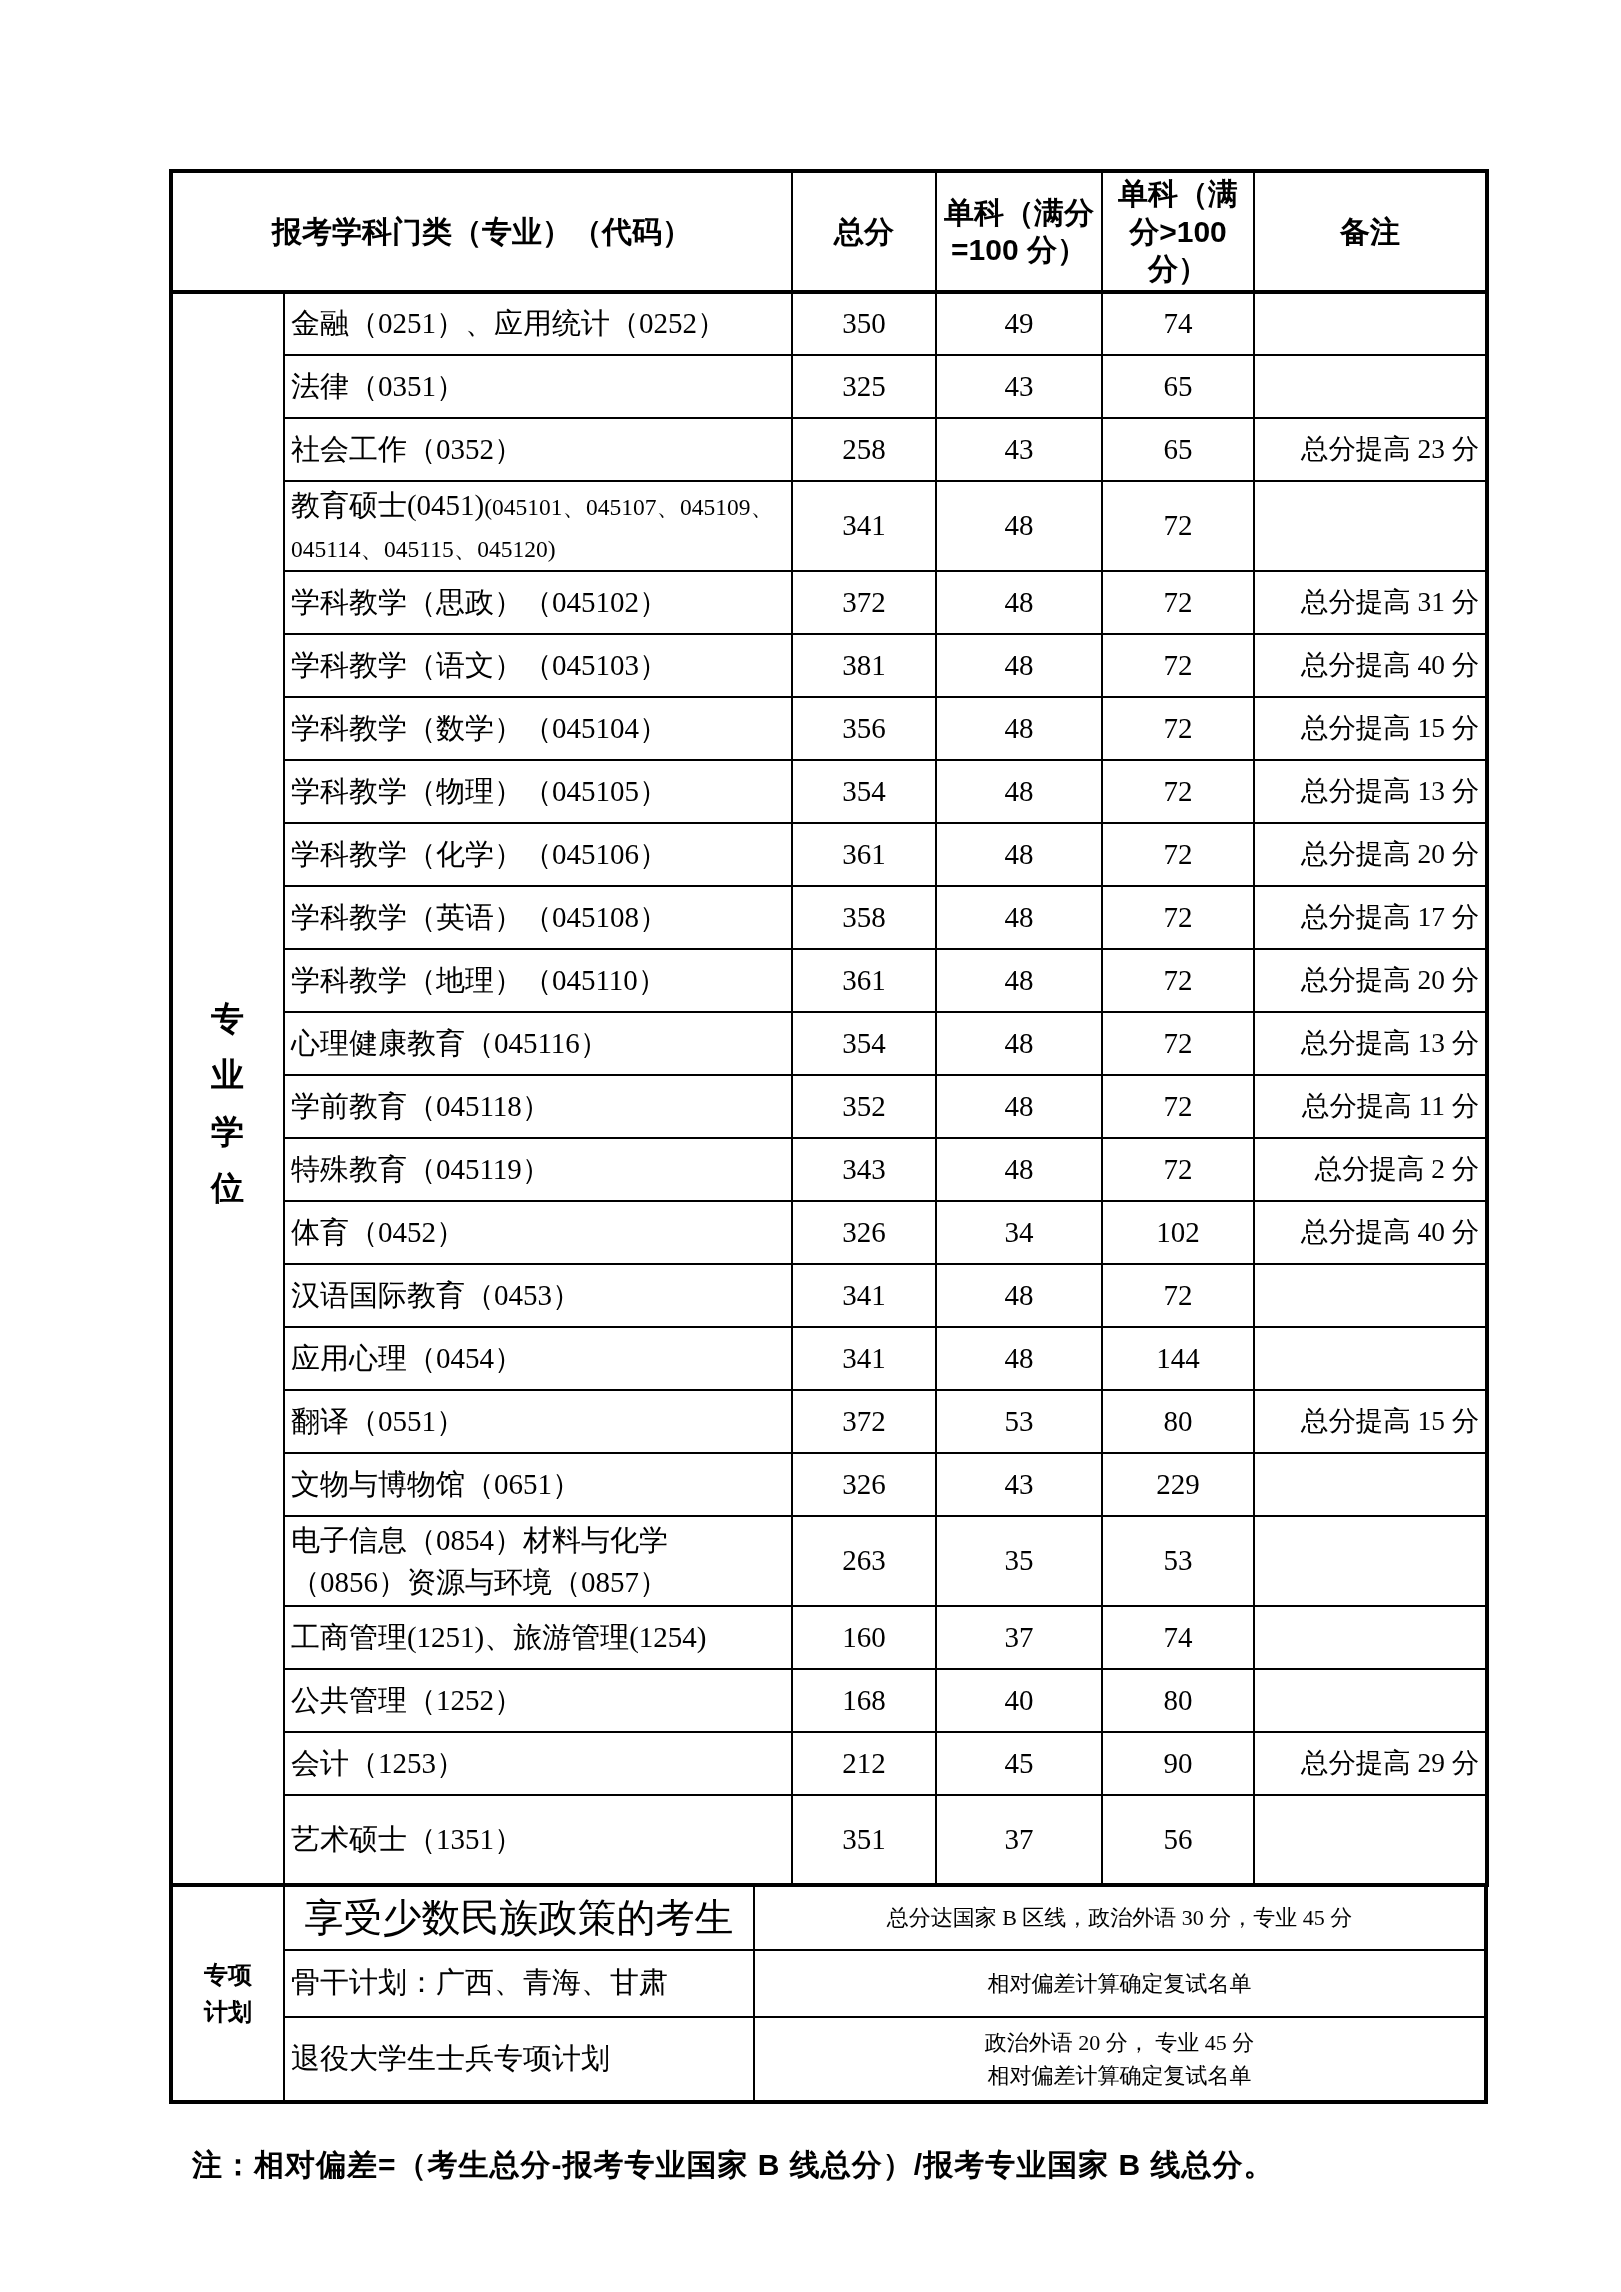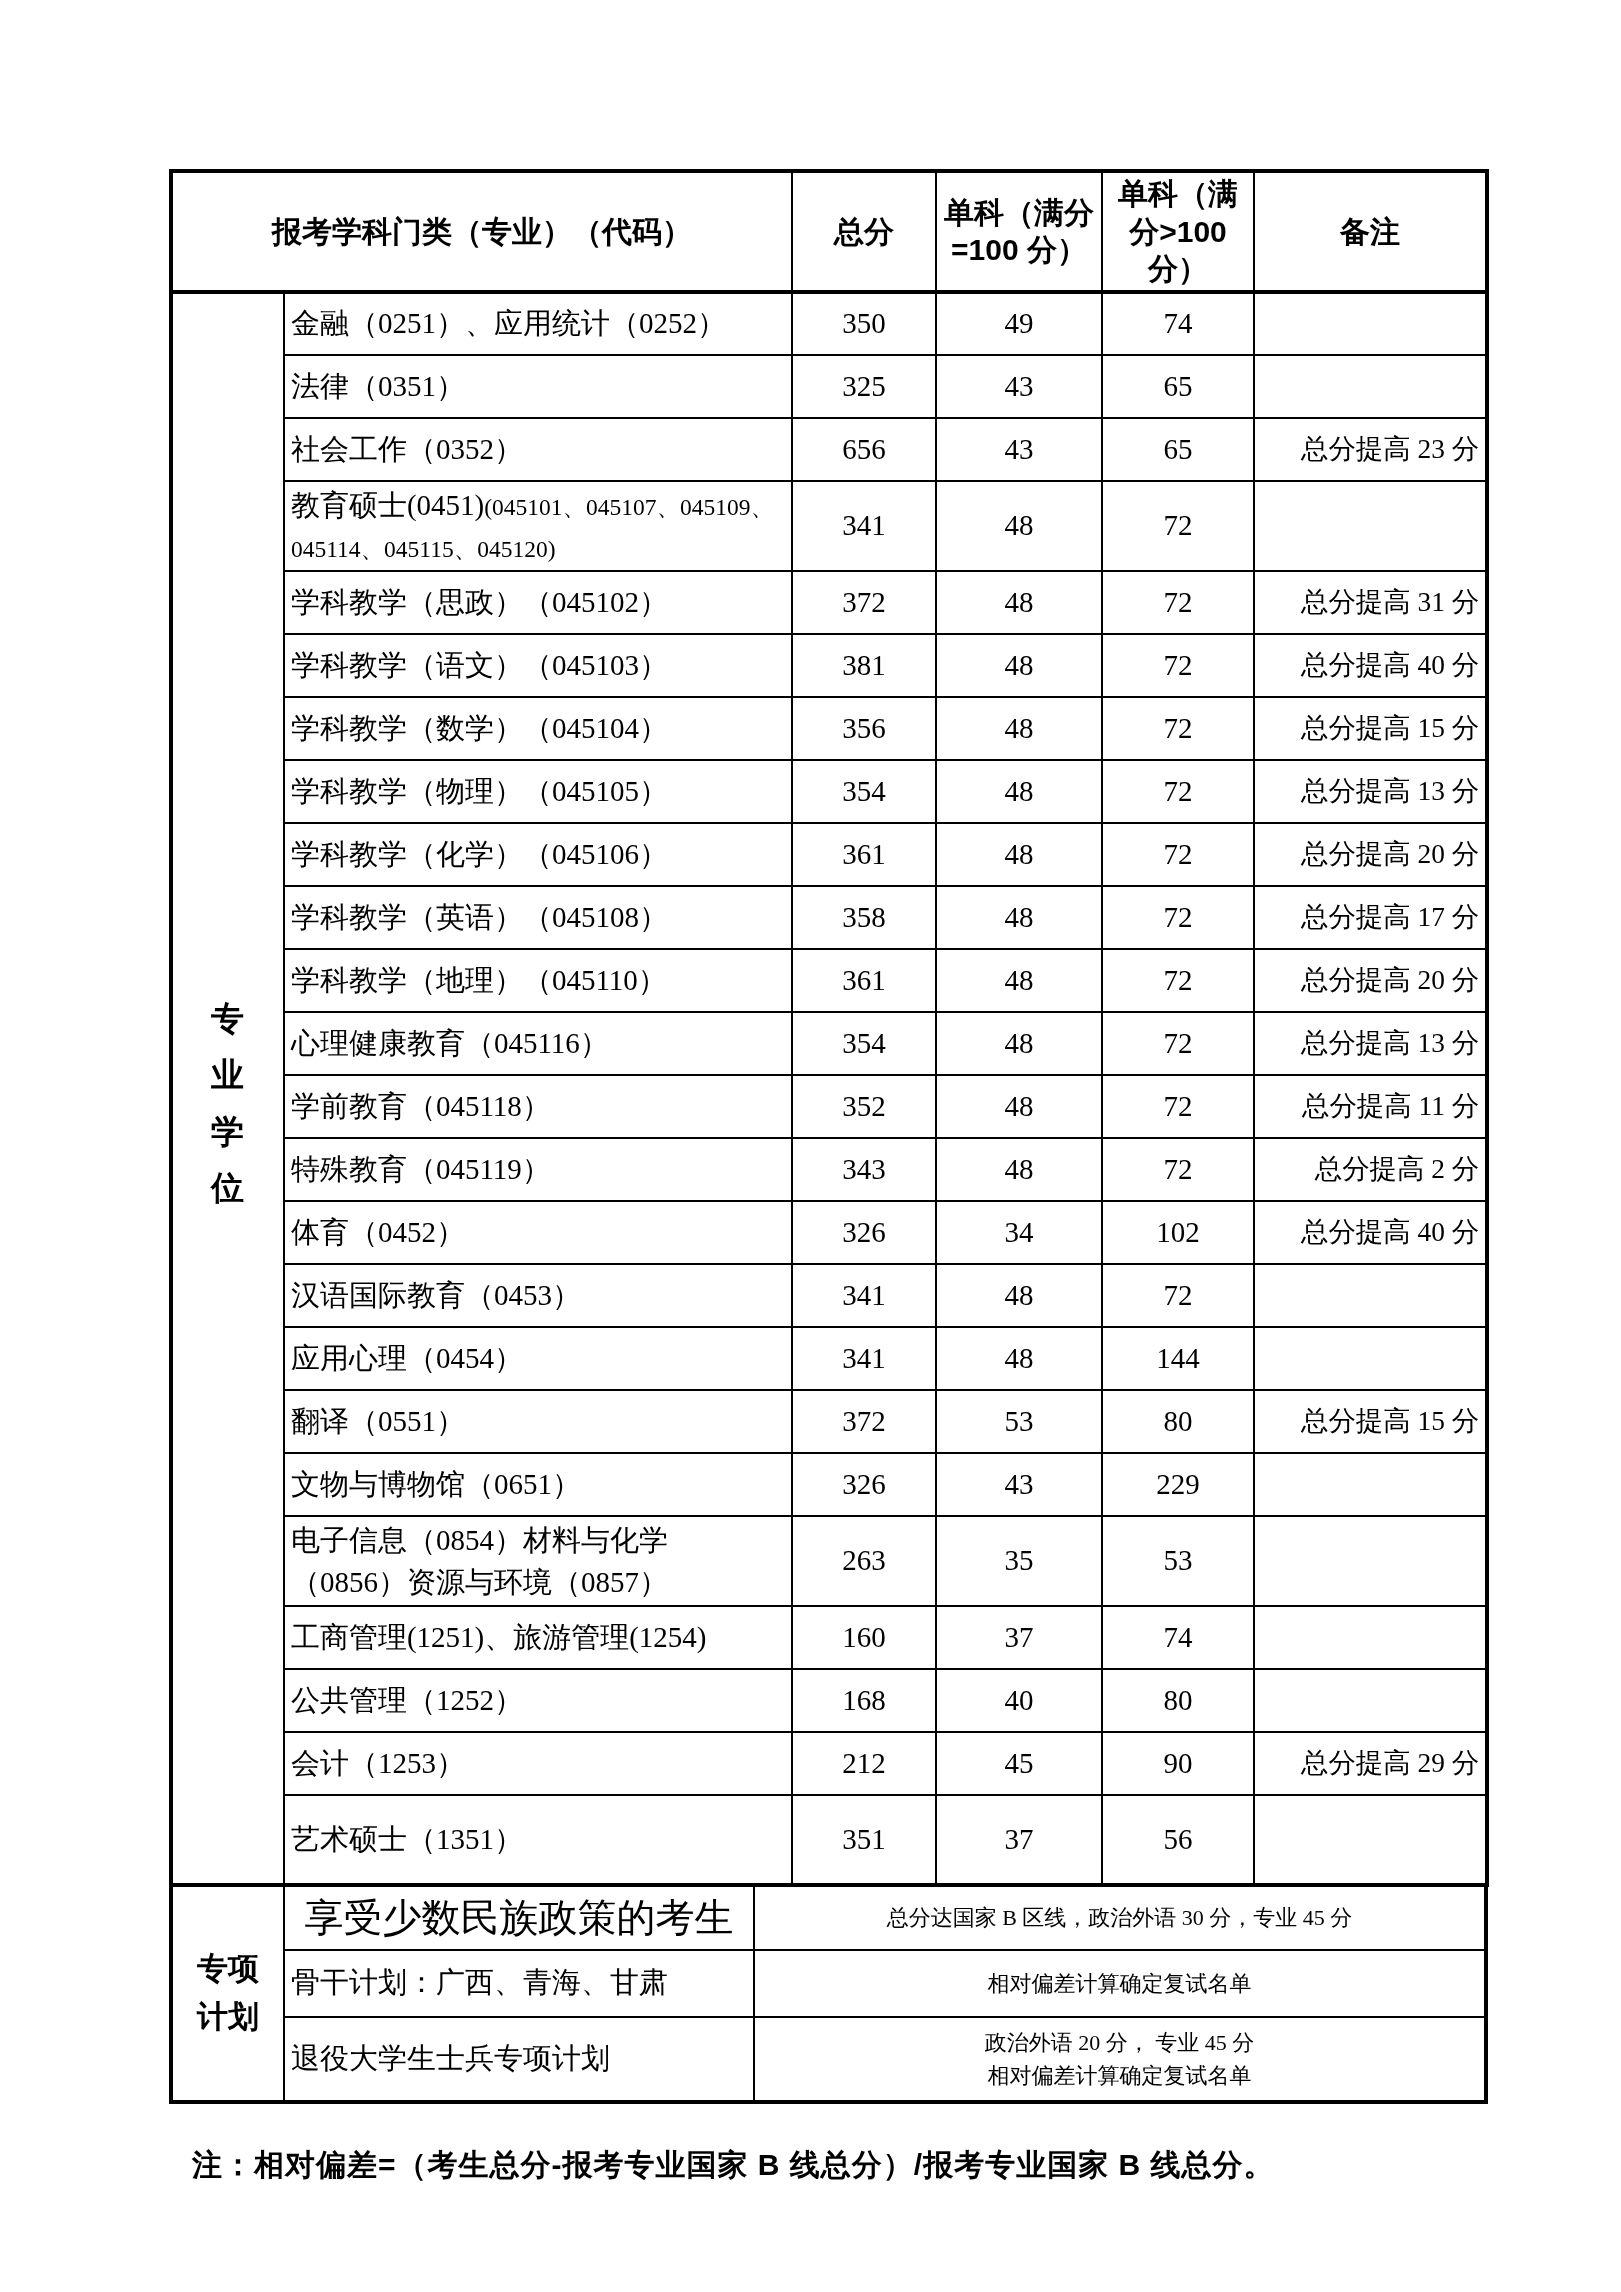--- a/index.html
+++ b/index.html
@@ -74,21 +74,21 @@
     font-size:33px;
     writing-mode:vertical-lr;
     text-orientation:upright;
     letter-spacing:57px;
     margin:0 auto;
     line-height:1;
   }
   .vwrap {
     font-family:"Liberation Sans", sans-serif;
     font-weight:700;
-    font-size:31px;
+    font-size:24px;
     width:71px;
     margin:0 auto;
     line-height:1.55;
     text-align:center;
   }
   td.sp-name-c {
     font-size:39px;
     text-align:center;
   }
   td.sp-name-l {
@@ -149,21 +149,21 @@
       </tr>
       <tr class="h-std">
         <td class="name">法律（0351）</td>
         <td class="num">325</td>
         <td class="num">43</td>
         <td class="num">65</td>
         <td class="remark"></td>
       </tr>
       <tr class="h-std">
         <td class="name">社会工作（0352）</td>
-        <td class="num">656</td>
+        <td class="num">258</td>
         <td class="num">43</td>
         <td class="num">65</td>
         <td class="remark">总分提高 23 分</td>
       </tr>
       <tr class="h-tall">
         <td class="name"><span>教育硕士(0451)</span><span class="small">(045101、045107、045109、045114、045115、045120)</span></td>
         <td class="num">341</td>
         <td class="num">48</td>
         <td class="num">72</td>
         <td class="remark"></td>

